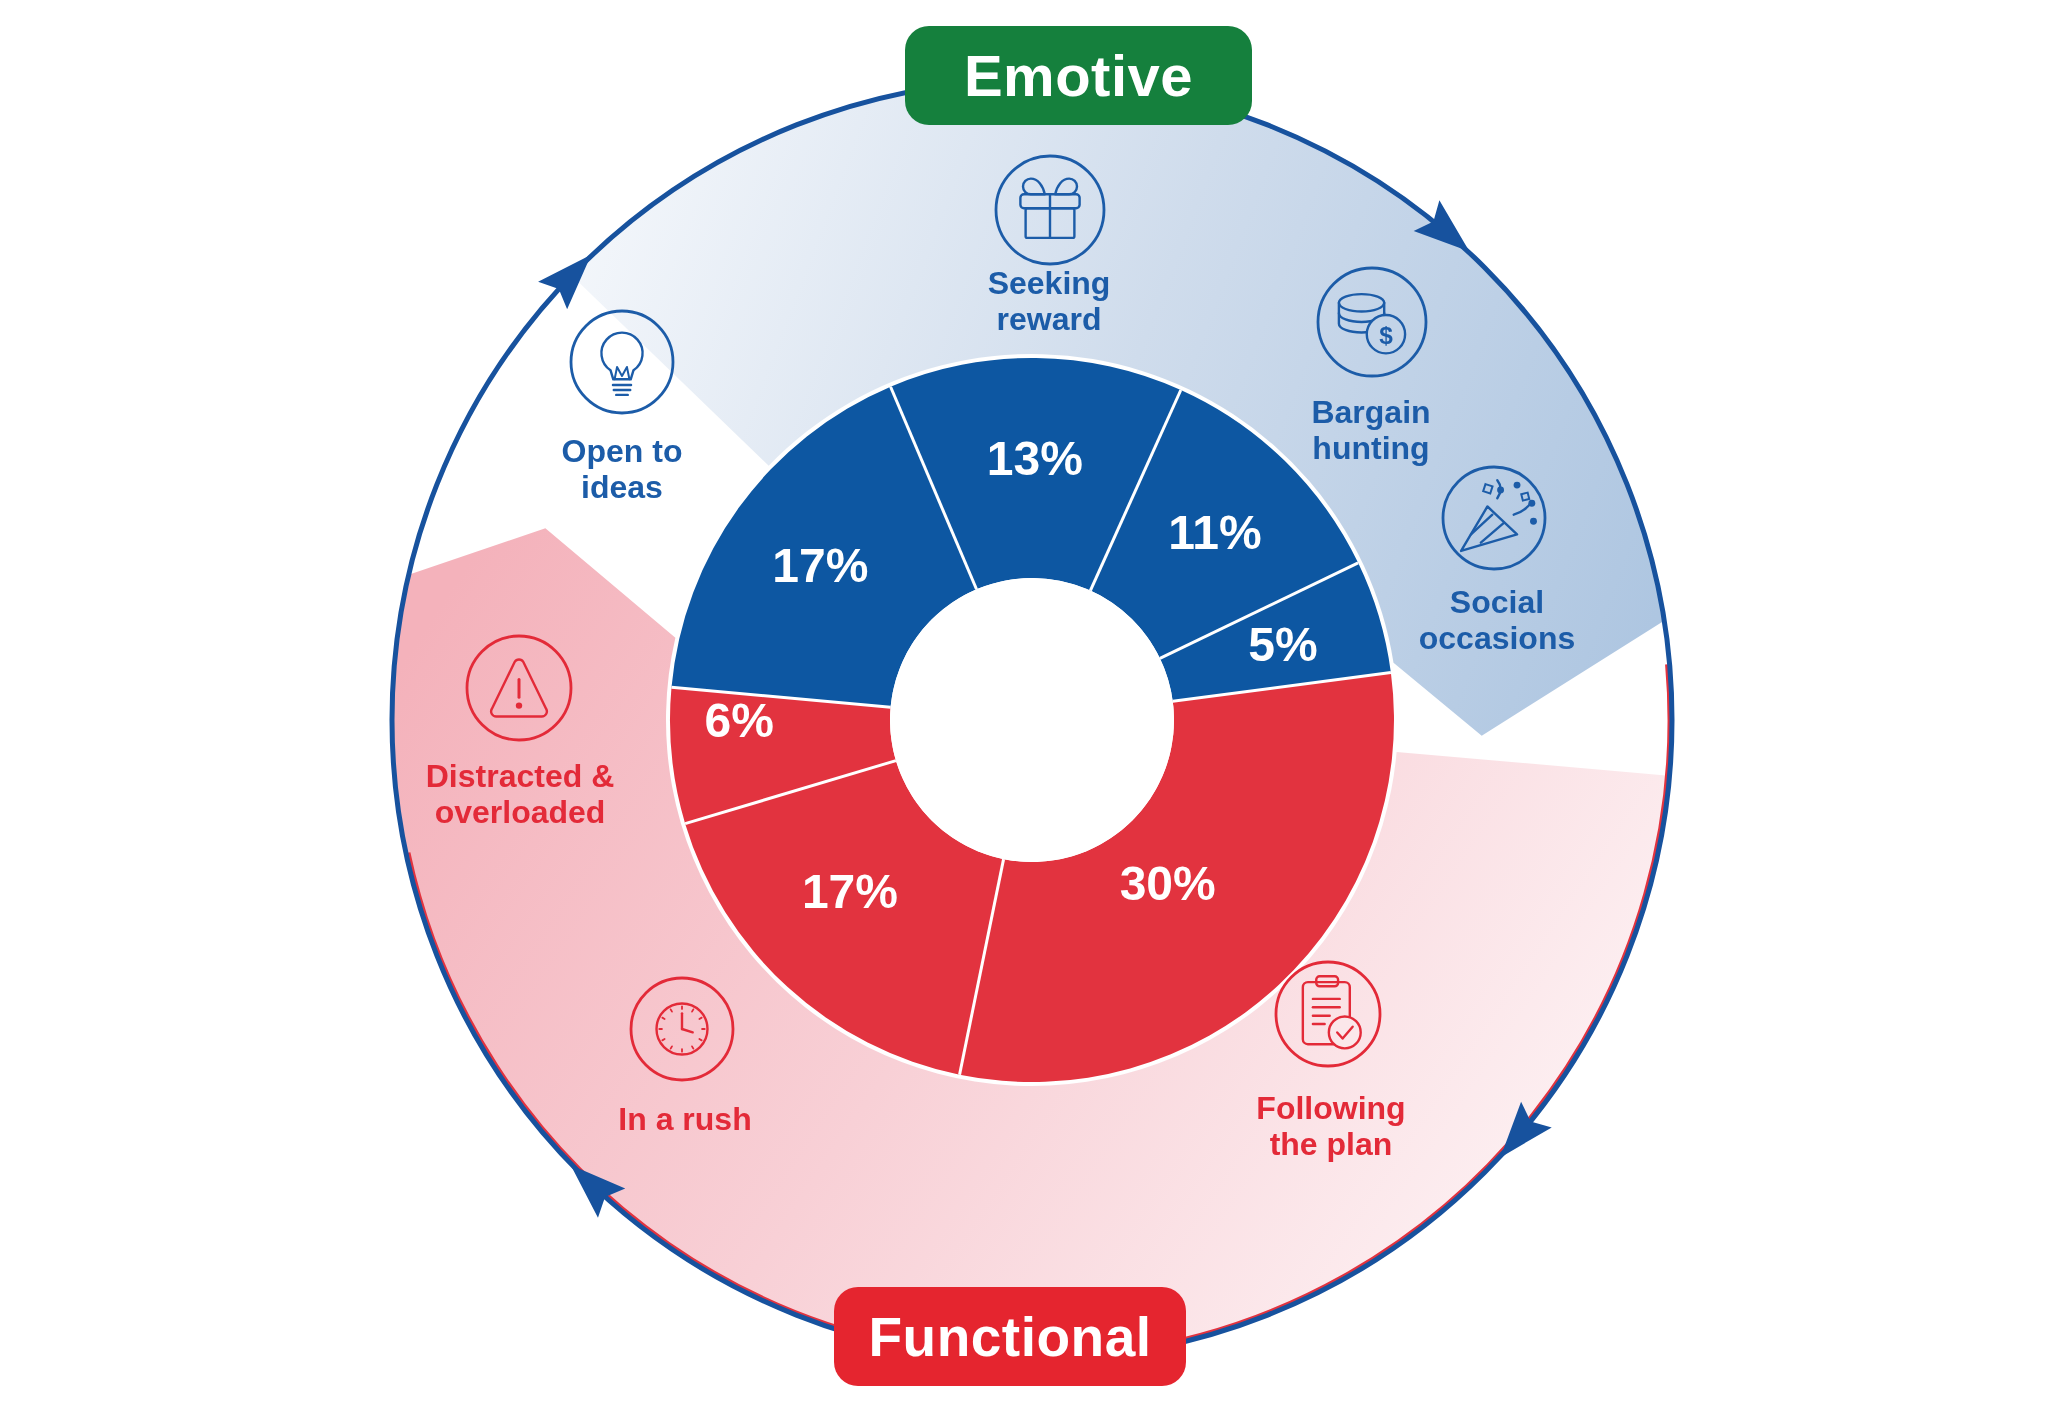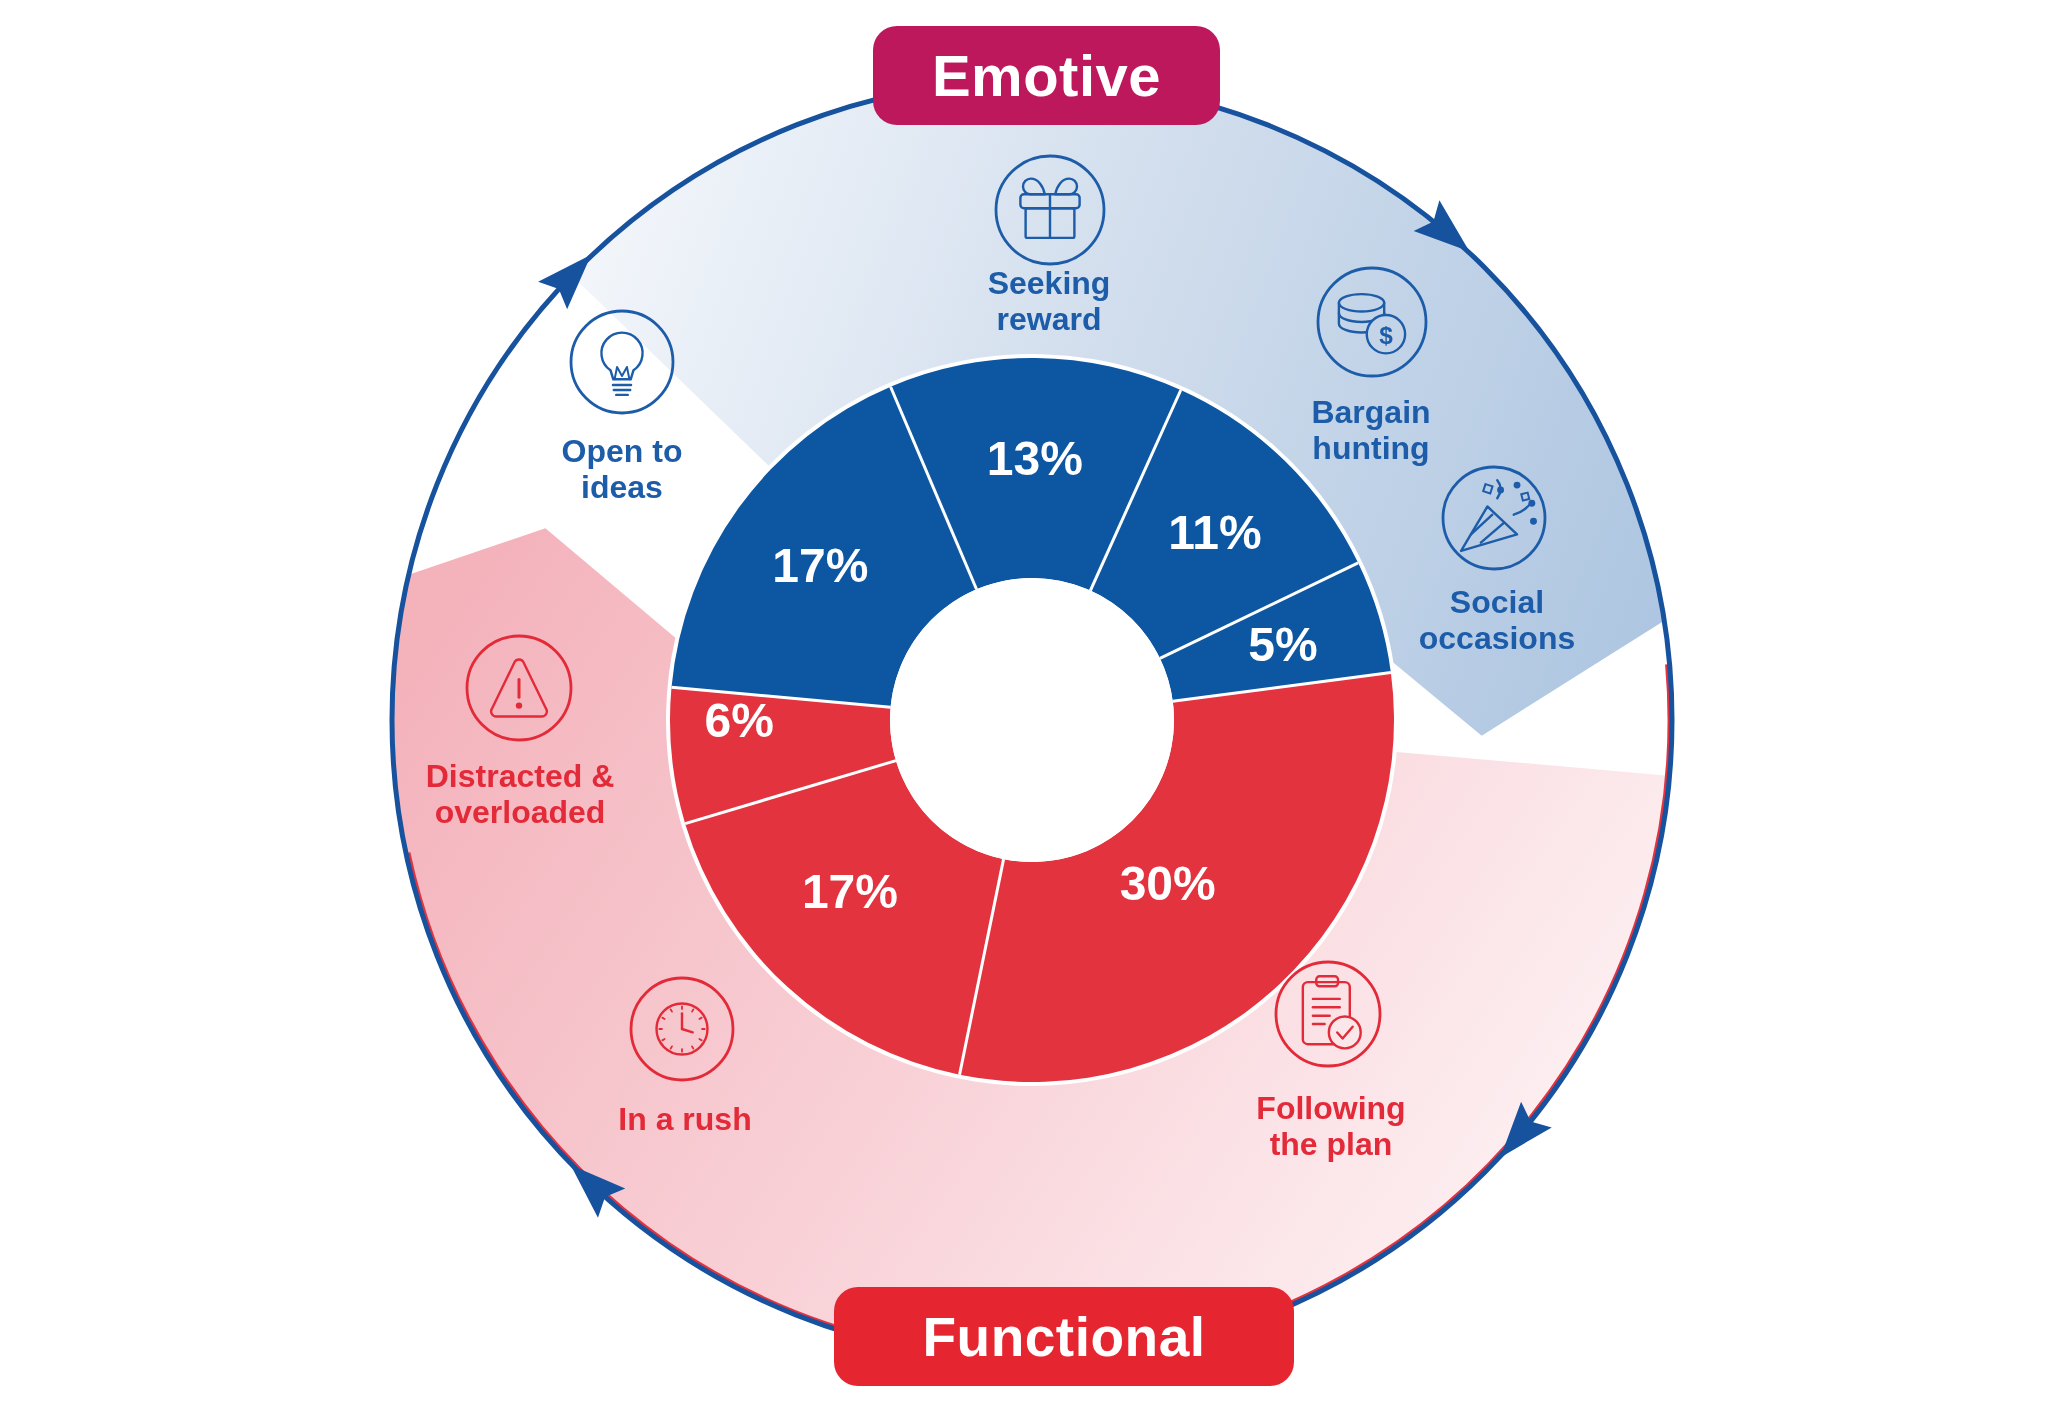--- a/index.html
+++ b/index.html
@@ -3,21 +3,21 @@
 <meta charset="utf-8">
 <style>
   html,body{margin:0;padding:0;background:#fff;}
   #canvas{position:relative;width:2048px;height:1414px;background:#fff;overflow:hidden;
           font-family:"Liberation Sans",sans-serif;}
   #stage{position:absolute;left:0;top:0;}
   #stage text{font-family:"Liberation Sans",sans-serif;}
   .hdr{position:absolute;display:flex;align-items:center;justify-content:center;
        color:#fff;font-weight:700;letter-spacing:.5px;box-sizing:border-box;}
   .hdr-top{left:873px;top:26px;width:347px;height:99px;border-radius:24px;font-size:58px;}
-  .hdr-bottom{left:834px;top:1287px;width:460px;height:99px;border-radius:24px;font-size:55px;}
+  .hdr-bottom{left:834px;top:1287px;width:352px;height:99px;border-radius:24px;font-size:55px;}
 </style>
 </head>
 <body>
 
 <div id="canvas" style="background: rgb(255, 255, 255);">
   <svg id="stage" width="2048" height="1414" viewBox="0 0 2048 1414">
       <defs>
         <linearGradient id="bandBlue" gradientUnits="userSpaceOnUse" x1="560" y1="250" x2="1640" y2="660">
           <stop offset="0" stop-color="#f4f7fb"></stop>
           <stop offset="0.5" stop-color="#cfdcec"></stop>
@@ -161,15 +161,15 @@
         <g transform="translate(622,362) scale(1.6451612903225807)">
           <path d="M-7,5 a12.5,12.5 0 1 1 14,0 l-1.7,5.5 h-10.6 Z" fill="none" stroke="#1c5ca8" stroke-width="2.4" stroke-linecap="round" stroke-linejoin="round" vector-effect="non-scaling-stroke"></path>
           <path d="M-4.5,10.5 L-3,3 L0,8.5 L3,3 L4.5,10.5" fill="none" stroke="#1c5ca8" stroke-width="2" stroke-linecap="round" stroke-linejoin="round" vector-effect="non-scaling-stroke"></path>
           <path d="M-5.5,14 H5.5" fill="none" stroke="#1c5ca8" stroke-width="2.4" stroke-linecap="round" stroke-linejoin="round" vector-effect="non-scaling-stroke"></path>
           <path d="M-5,17 H5" fill="none" stroke="#1c5ca8" stroke-width="2.4" stroke-linecap="round" stroke-linejoin="round" vector-effect="non-scaling-stroke"></path>
           <path d="M-3.5,20 H3.5" fill="none" stroke="#1c5ca8" stroke-width="2.4" stroke-linecap="round" stroke-linejoin="round" vector-effect="non-scaling-stroke"></path>
         </g>
         <text x="622" y="451" fill="#1c5ca8" font-size="32" font-weight="700" text-anchor="middle" dominant-baseline="central"><tspan x="622" y="451">Open to</tspan><tspan x="622" y="487">ideas</tspan></text>
       </g>
     </svg>
-  <div class="hdr hdr-top" style="background: #be185d;">Emotive</div>
+  <div class="hdr hdr-top" style="background: #15803d; margin-left: 32px;">Emotive</div>
   <div class="hdr hdr-bottom" style="background: rgb(229, 37, 47);">Functional</div>
 </div>
 
 </body></html>

